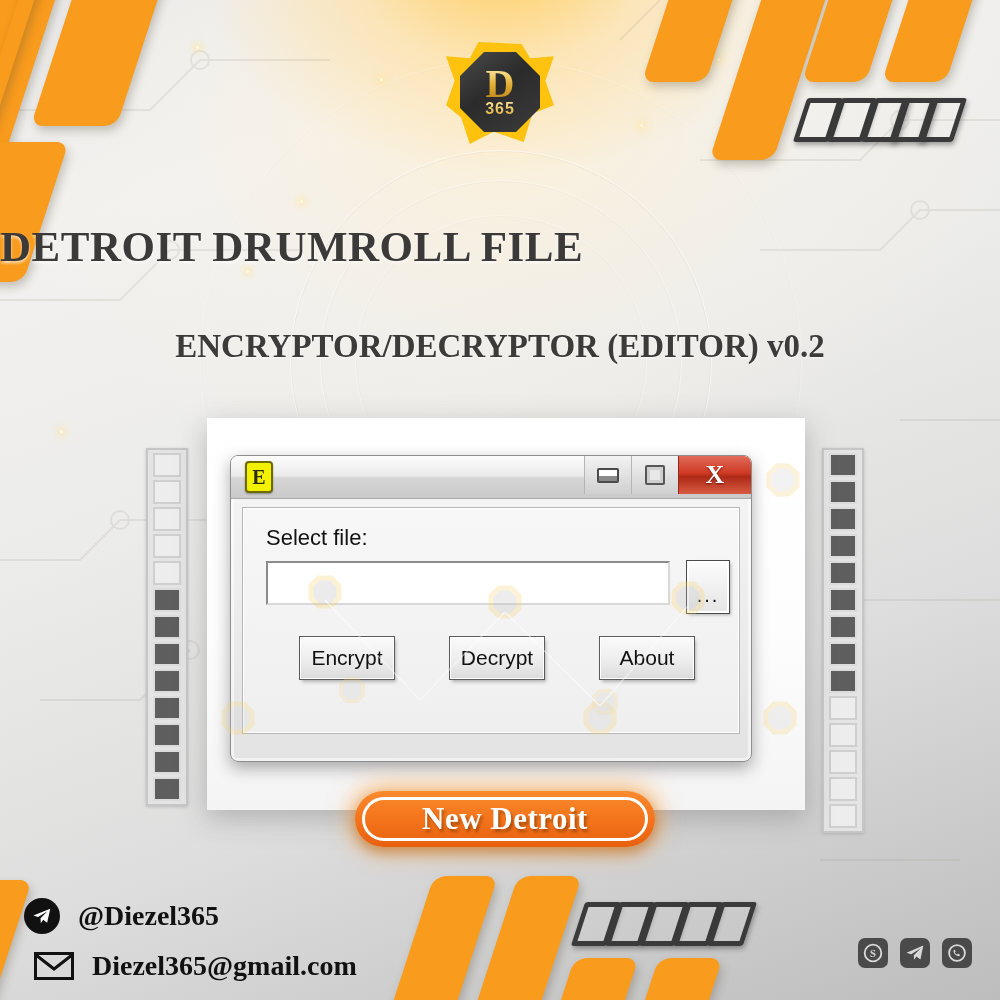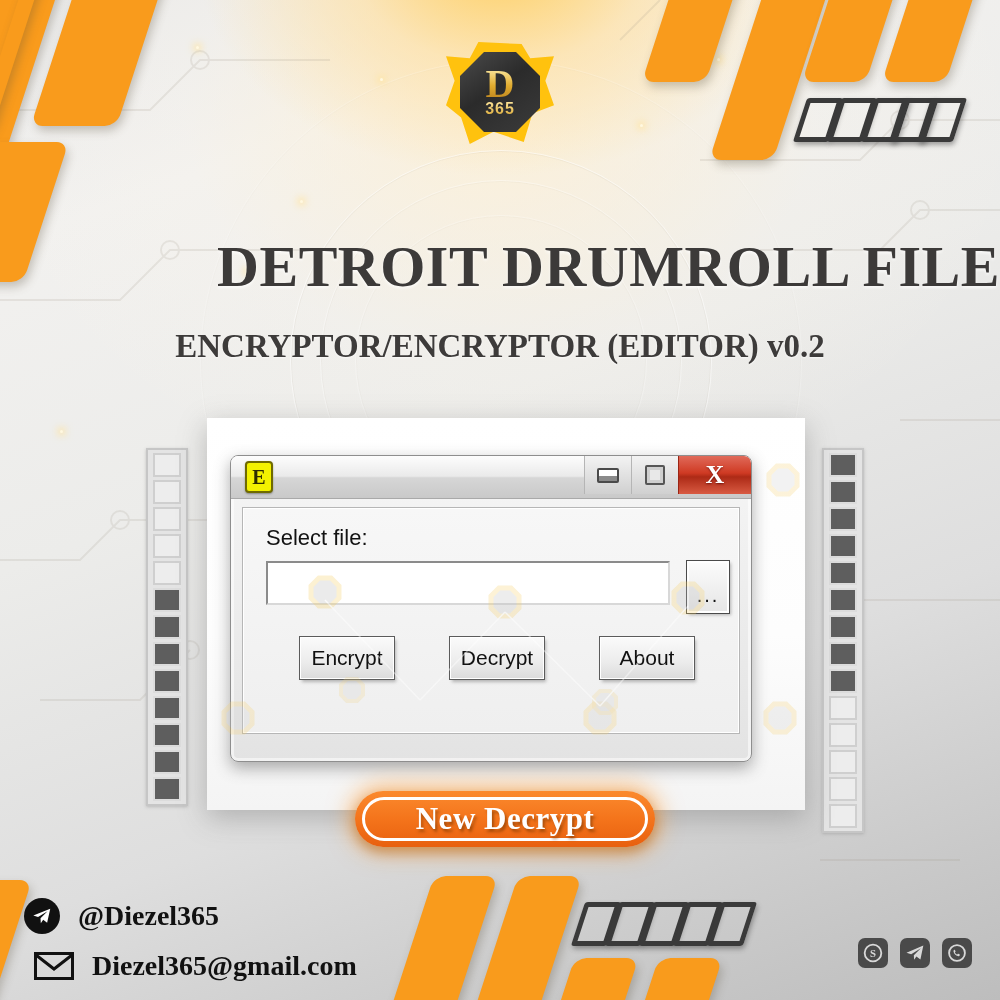--- a/index.html
+++ b/index.html
@@ -58,22 +58,22 @@
     letter-spacing:0;
   }
   .logo-365{
     font-family:"Liberation Sans",sans-serif;font-weight:700;font-size:16px;letter-spacing:1px;
     background:linear-gradient(180deg,#ffeaa6,#d9a42a);
     -webkit-background-clip:text;background-clip:text;color:transparent;margin-top:-2px;
   }
 
   
   .title{
-    position:absolute;left:0;right:0;top:233px;text-align:right;
-    font-family:"Liberation Serif",serif;font-weight:700;font-size:58px;letter-spacing:.5px;
+    position:absolute;left:0;right:0;top:222px;text-align:left;
+    font-family:"Liberation Serif",serif;font-weight:700;font-size:43px;letter-spacing:.5px;
     color:#3c3a39;text-shadow:0 2px 3px rgba(255,255,255,.75);
   }
   .subtitle{
     position:absolute;left:0;right:0;top:328px;text-align:center;
     font-family:"Liberation Serif",serif;font-weight:700;font-size:33px;letter-spacing:0px;
     color:#3d3b3a;text-shadow:0 1px 2px rgba(255,255,255,.7);
   }
 
   
   .strip{
@@ -269,21 +269,21 @@
 
   <div class="logo-wrap">
     <div class="logo-burst"></div>
     <div class="logo-oct">
       <div class="logo-d">D</div>
       <div class="logo-365">365</div>
     </div>
   </div>
 
   <div class="title">DETROIT DRUMROLL FILE</div>
-  <div class="subtitle">ENCRYPTOR/ENCRYPTOR (EDITOR) v0.2</div>
+  <div class="subtitle">ENCRYPTOR/DECRYPTOR (EDITOR) v0.2</div>
 
   <div class="strip" id="strip-left" style="left:146px;top:448px;">
       <div class="cell"></div>
       <div class="cell"></div>
       <div class="cell"></div>
       <div class="cell"></div>
       <div class="cell"></div>
       <div class="cell on"></div>
       <div class="cell on"></div>
       <div class="cell on"></div>
@@ -338,21 +338,21 @@
 
       <div class="btnrow">
         <div class="wb">Encrypt</div>
         <div class="wb">Decrypt</div>
         <div class="wb">About</div>
       </div>
     </div>
   </div>
 
   <div class="update">
-    <span>New Decrypt</span>
+    <span>New Detroit</span>
   </div>
 
   <div class="contact" style="left:24px;top:898px;text-align:center;">
     <div class="ico-tg">
       <svg width="22" height="22" viewBox="0 0 24 24">
           <path fill="#fff" d="M21 4L2.5 11.4l5.2 1.7L18 6.8l-7.6 7.7.3 5.3 2.6-3.6 4.3 3.1z"></path>
         </svg>
     </div>
     <div class="txt">@Diezel365</div>
   </div>

